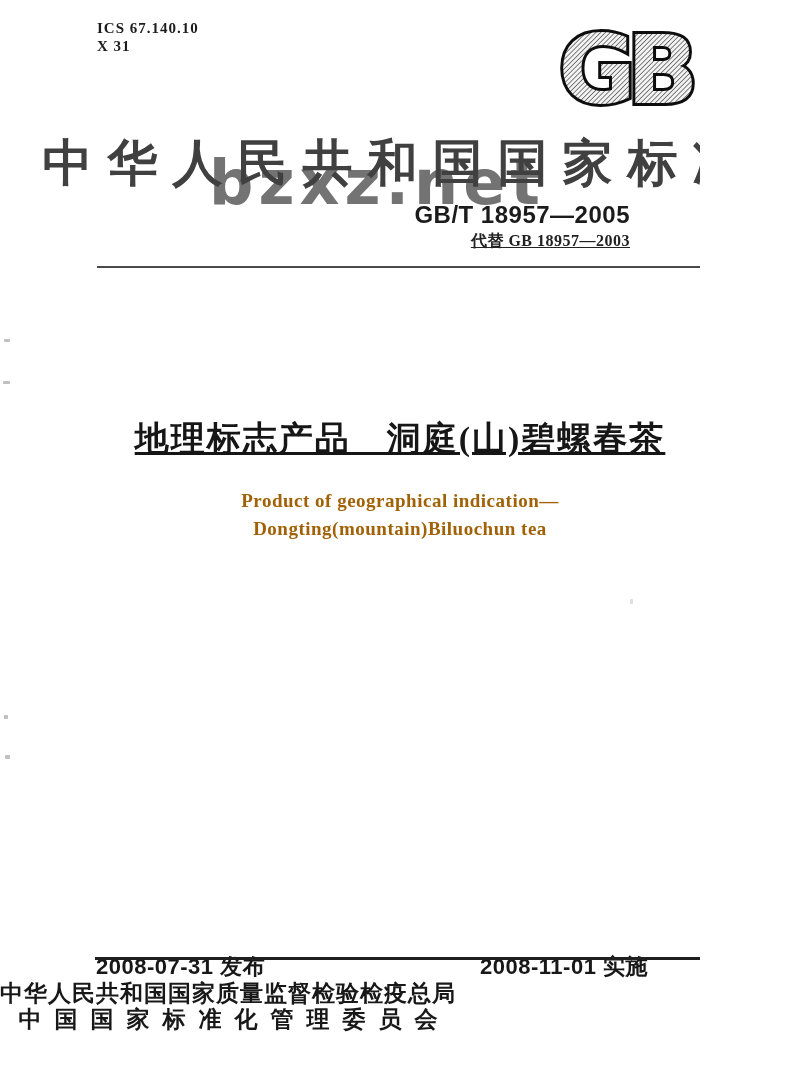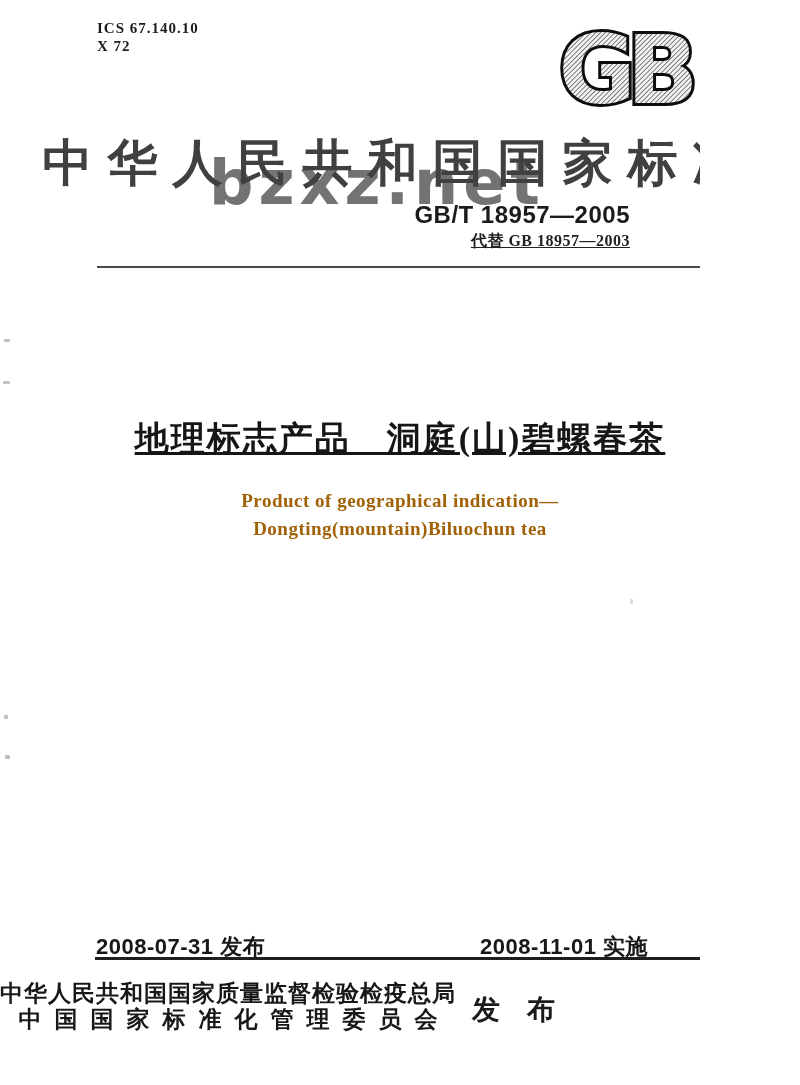--- a/index.html
+++ b/index.html
@@ -134,21 +134,21 @@
     line-height: 28px;
     letter-spacing: 0.5px;
     color: #a16207;
   }
 
   
   .dates-row {
     position: absolute;
     left: 96px;
     right: 52px;
-    top: 932px;
+    top: 952px;
     display: flex;
     justify-content: space-between;
     font-family: "Liberation Sans", "DejaVu Sans", sans-serif;
     font-weight: 700;
     font-size: 22px;
     letter-spacing: 0.5px;
     color: #181818;
   }
 
   .rule-bottom {
@@ -160,21 +160,21 @@
     background: #1f1f1f;
   }
 
   
   .issuer-row {
     position: absolute;
     left: 0;
     top: 981px;
     width: 800px;
     display: flex;
-    justify-content: flex-start;
+    justify-content: space-between;
     align-items: center;
     gap: 16px;
   }
   .issuer-lines {
     text-align: center;
     font-family: "Liberation Serif", "DejaVu Serif", serif;
     font-weight: 700;
     color: #181818;
     white-space: nowrap;
   }
@@ -214,21 +214,21 @@
   .sp5 { left: 630px; top: 599px; width: 3px; height: 5px; opacity: 0.3; }
   .sp6 { left: 723px; top: 736px; width: 3px; height: 4px; opacity: 0.3; }
 </style>
 </head>
 <body>
 
 <div class="page">
 
   <div class="ics-block">
     <div>ICS 67.140.10</div>
-    <div>X 72</div>
+    <div>X 31</div>
   </div>
 
   <svg class="gb-logo" viewBox="0 0 160 88" aria-hidden="true">
     <defs>
       <pattern id="hatch" width="3.4" height="3.4" patternUnits="userSpaceOnUse" patternTransform="rotate(45)">
         <rect width="3.4" height="3.4" fill="#f3f3f3"></rect>
         <line x1="0" y1="0" x2="0" y2="3.4" stroke="#2e2e2e" stroke-width="1.2"></line>
       </pattern>
     </defs>
     <text x="80" y="77" text-anchor="middle" font-size="94" font-weight="bold" font-family="'DejaVu Sans', sans-serif" letter-spacing="-9" fill="url(#hatch)" stroke="#0d0d0d" stroke-width="6" paint-order="stroke">GB</text>

